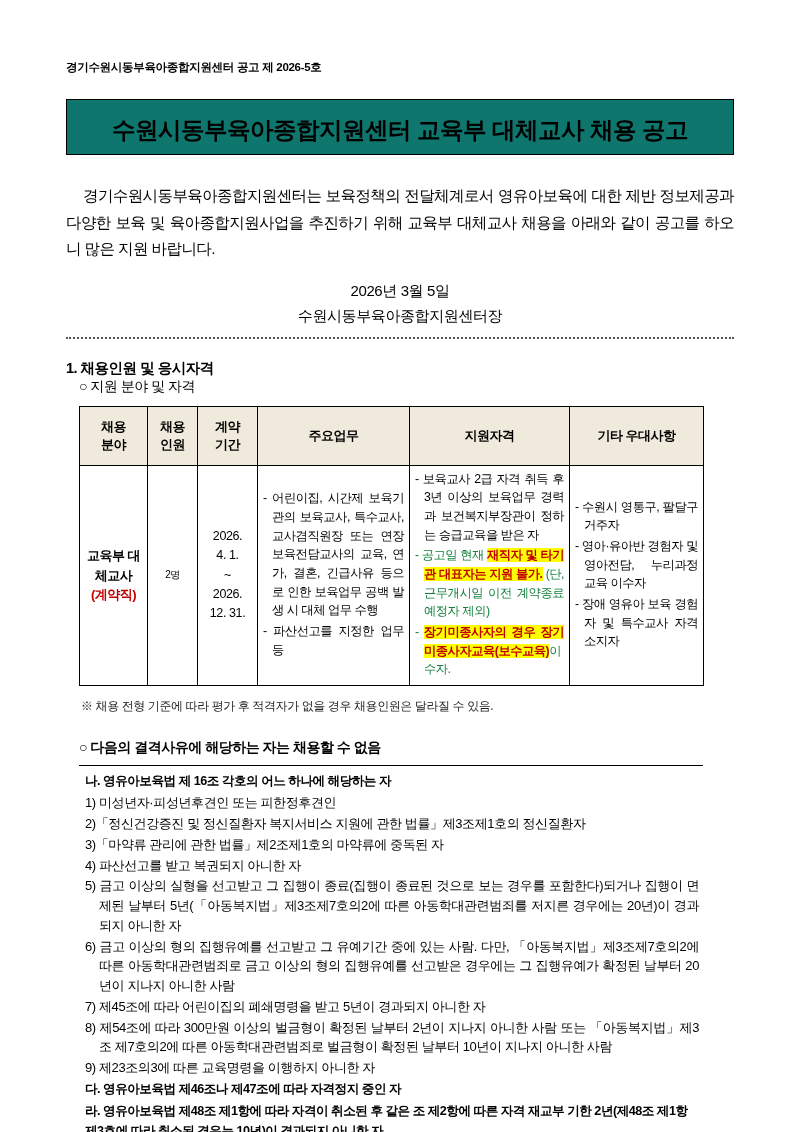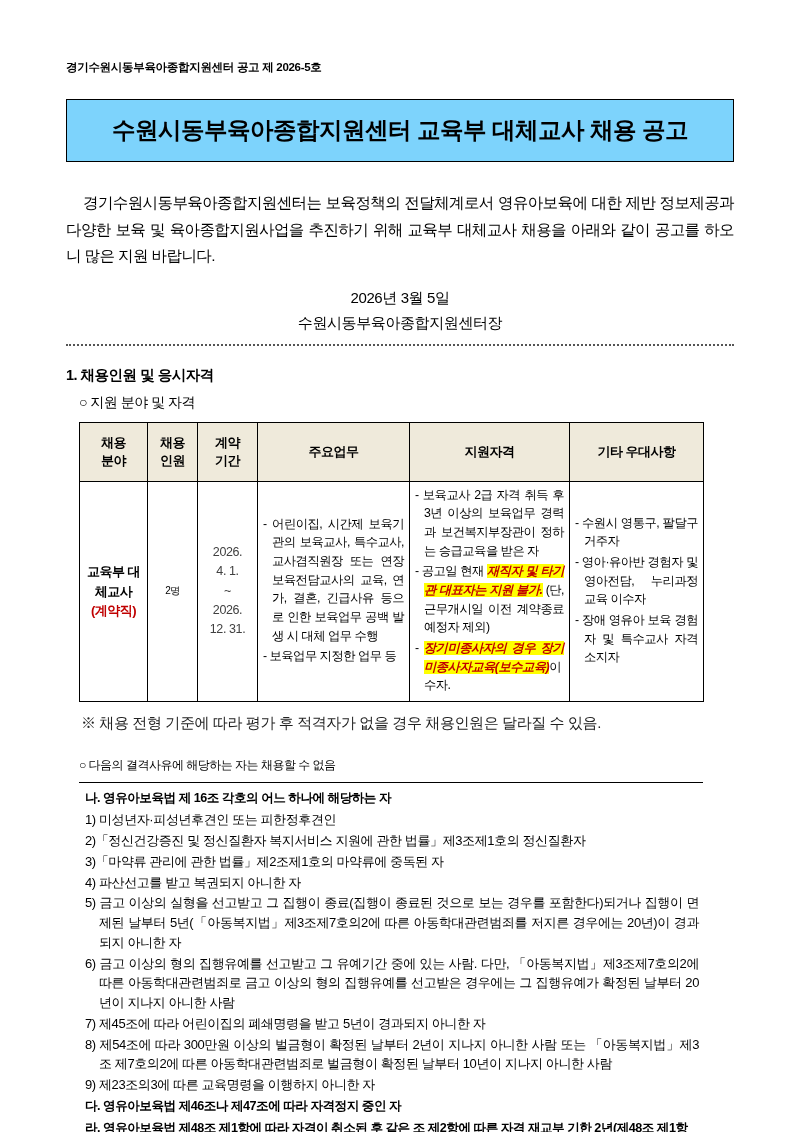--- a/index.html
+++ b/index.html
@@ -23,23 +23,23 @@
   }
   .doc-number {
     font-size: 11.5px;
     letter-spacing: -0.3px;
     color: #000;
     margin-bottom: 24px;
     font-weight: bold;
   }
   .title-box {
     border: 1.5px solid #000;
-    background: #7dd3fc;
-    text-align: center;
-    padding: 14px 0 15px 0;
+    background: #0f766e;
+    text-align: center;
+    padding: 14px 0 8px 0;
     margin-bottom: 28px;
   }
   .title-box .title-text {
     font-size: 23.5px;
     font-weight: bold;
     letter-spacing: -0.5px;
   }
   .intro {
     font-size: 15.5px;
     line-height: 1.72;
@@ -59,21 +59,20 @@
   .dotted-rule {
     border: none;
     border-top: 2px dotted #555;
     margin: 8px 0 20px 0;
     height: 0;
   }
   .sec-head {
     font-size: 14.5px;
     font-weight: bold;
     letter-spacing: -0.5px;
-    margin-bottom: 9px;
   }
   .sub-head {
     font-size: 14px;
     font-weight: normal;
     letter-spacing: -0.5px;
     margin: 0 0 10px 13px;
   }
   table.jobtable {
     border-collapse: collapse;
     width: 624px;
@@ -103,53 +102,52 @@
   }
   td.c-field .red { color: #c00000; }
   td.c-count {
     text-align: center;
     font-size: 10px;
     letter-spacing: -0.5px;
   }
   td.c-period {
     text-align: center;
     font-size: 12.5px;
-    color: #404040;
+    color: #000000;
     line-height: 1.55;
     letter-spacing: -0.4px;
   }
   td.c-duty, td.c-qual, td.c-pref {
     font-size: 12.3px;
     line-height: 1.52;
     letter-spacing: -0.5px;
     text-align: justify;
   }
   td.c-duty { text-align: justify; }
   .bullet-line {
     display: block;
     padding-left: 9px;
     text-indent: -9px;
     margin-bottom: 2px;
   }
-  .red { color: #000000; }
+  .red { color: #15803d; }
   .hl {
     background: #ffff00;
     color: #c00000;
     font-weight: bold;
-    font-style: italic;
   }
   .note {
-    font-size: 15px;
+    font-size: 12px;
     letter-spacing: -0.4px;
     margin: 12px 0 24px 15px;
     color: #222;
   }
   .sub-head2 {
-    font-size: 12px;
-    font-weight: normal;
+    font-size: 14px;
+    font-weight: bold;
     letter-spacing: -0.5px;
     margin: 8px 0 8px 13px;
   }
   .dis-box {
     border-top: 1.5px solid #000;
     border-bottom: 1px solid #000;
     margin: 0 0 0 13px;
     width: 624px;
     box-sizing: border-box;
     padding: 5px 4px 6px 4px;
@@ -219,21 +217,21 @@
         <td class="c-field">
           <div>교육부 대체교사</div>
           <div class="red">(계약직)</div>
         </td>
         <td class="c-count">2명</td>
         <td class="c-period">
           2026.<br>4. 1.<br>~<br>2026.<br>12. 31.
         </td>
         <td class="c-duty">
           <span class="bullet-line">- 어린이집, 시간제 보육기관의 보육교사, 특수교사, 교사겸직원장 또는 연장보육전담교사의 교육, 연가, 결혼, 긴급사유 등으로 인한 보육업무 공백 발생 시 대체 업무 수행</span>
-          <span class="bullet-line">- 보육업무 지정한 업무 등</span>
+          <span class="bullet-line">- 파산선고를 지정한 업무 등</span>
         </td>
         <td class="c-qual">
           <span class="bullet-line">- 보육교사 2급 자격 취득 후 3년 이상의 보육업무 경력과 보건복지부장관이 정하는 승급교육을 받은 자</span>
           <span class="bullet-line"><span class="red">- 공고일 현재 </span><span class="hl">재직자 및 타기관 대표자는 지원 불가.</span><span class="red"> (단, 근무개시일 이전 계약종료 예정자 제외)</span></span>
           <span class="bullet-line"><span class="red">- </span><span class="hl">장기미종사자의 경우 장기미종사자교육(보수교육)</span><span class="red">이수자.</span></span>
         </td>
         <td class="c-pref">
           <span class="bullet-line">- 수원시 영통구, 팔달구 거주자</span>
           <span class="bullet-line">- 영아·유아반 경험자 및 영아전담, 누리과정 교육 이수자</span>
           <span class="bullet-line">- 장애 영유아 보육 경험자 및 특수교사 자격 소지자</span>

